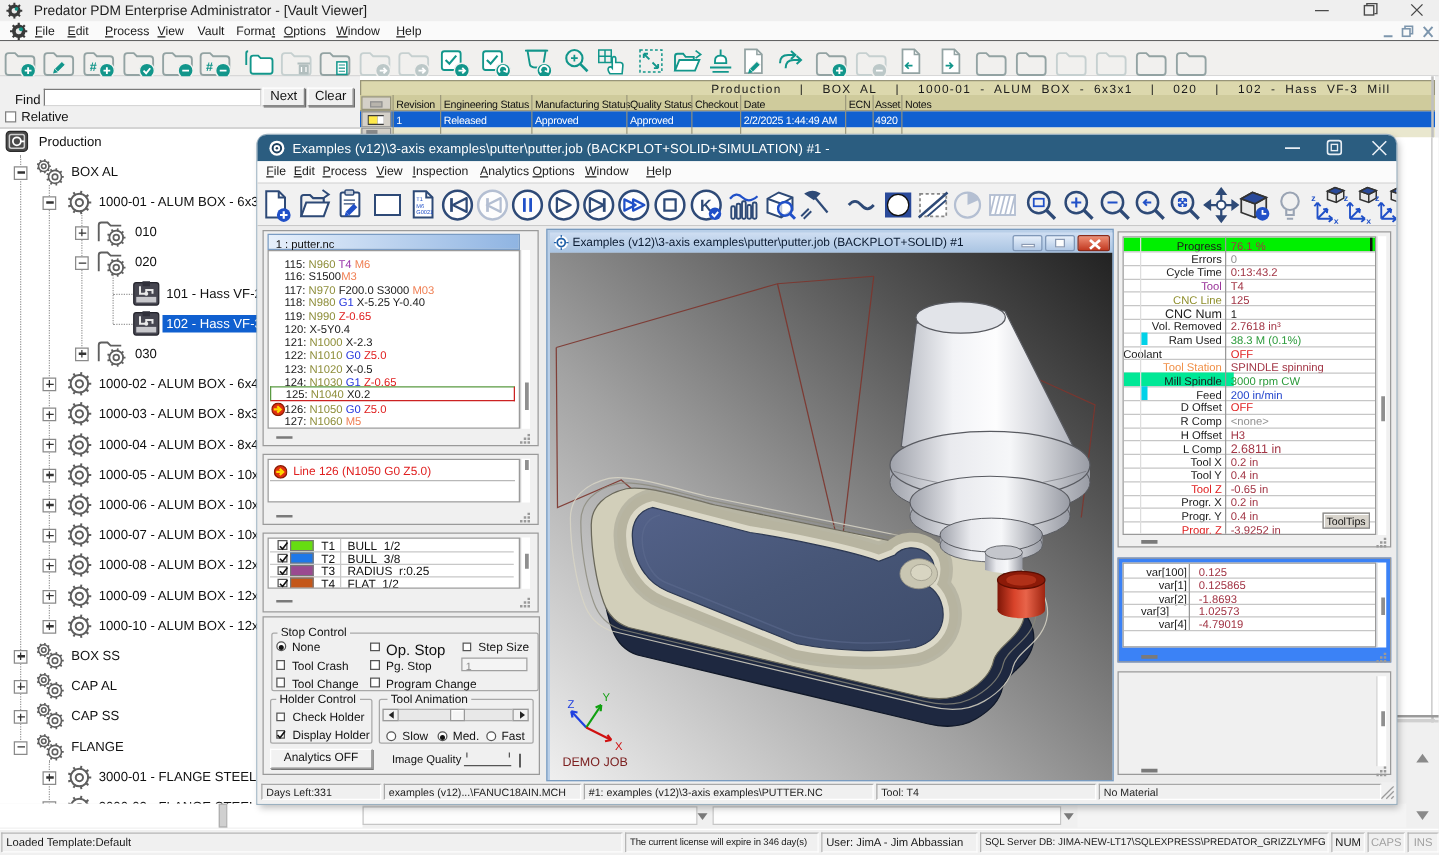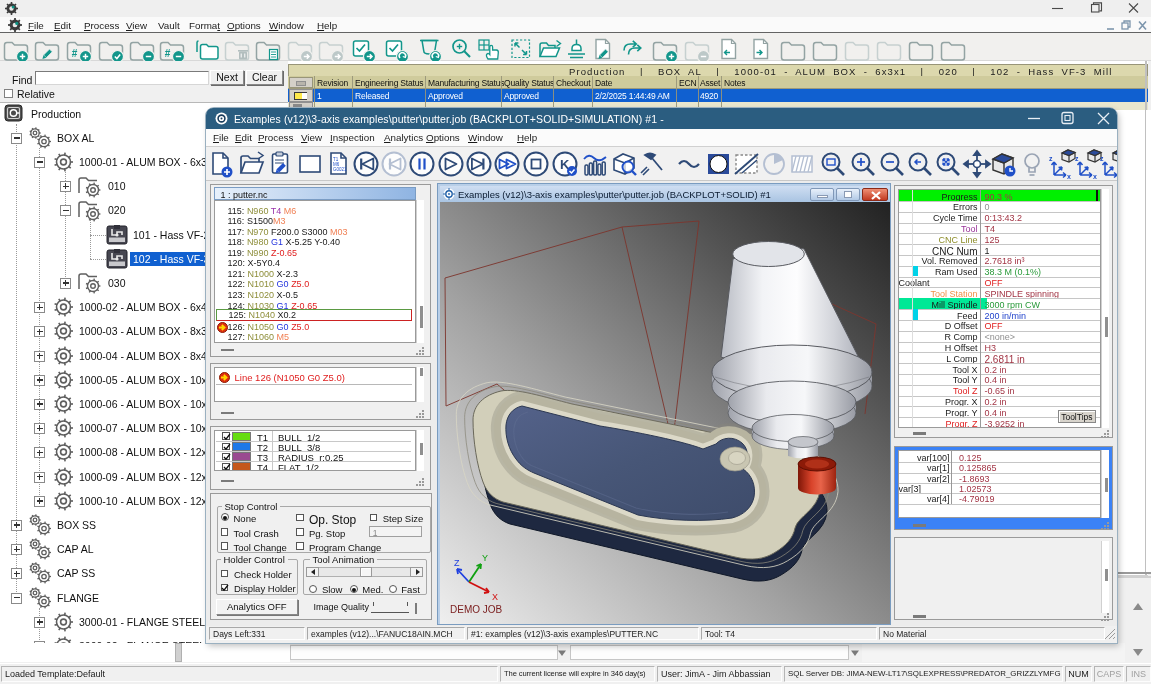--- a/index.html
+++ b/index.html
@@ -17,20 +17,21 @@
         <line x1="6.5" y1="10.5" x2="6.5" y2="13"></line>
         <line x1="0" y1="6.5" x2="2.5" y2="6.5"></line>
         <line x1="10.5" y1="6.5" x2="13" y2="6.5"></line>
         <line x1="2" y1="2" x2="3.8" y2="3.8"></line>
         <line x1="9.2" y1="9.2" x2="11" y2="11"></line>
         <line x1="11" y1="2" x2="9.2" y2="3.8"></line>
         <line x1="3.8" y1="9.2" x2="2" y2="11"></line>
       </g>
       <circle cx="8.2" cy="5" r="1.5" fill="#0e9283"></circle>
     </svg>
+  <span class="abs" style="left:27px;top:3px;font-size:11px;color:#1d1d1d">Predator PDM Enterprise Administrator - [Vault Viewer]</span>
   <svg class="abs" style="left:1048px;top:0" width="95" height="17" viewBox="0 0 95 17" fill="none" stroke="#4a4a4a" stroke-width="1.1">
       <line x1="4" y1="8.5" x2="15" y2="8.5"></line>
       <rect x="43.5" y="4.5" width="7.5" height="7.5"></rect>
       <path d="M45.5 4.5 v-1.6 h8 v8 h-2"></path>
       <path d="M81 3.5 L90 12.5 M90 3.5 L81 12.5"></path>
     </svg>
 </div>
 
 <div class="abs" id="menubar" style="left:0;top:17px;width:1151px;height:16px;background:#fafafa;">
   <svg class="abs" style="left:8px;top:1px" width="14" height="14" viewBox="0 0 13 13">
@@ -1429,21 +1430,21 @@
           <text x="42" y="359" font-size="9" fill="#10a010" font-family="Liberation Sans">Y</text>
           <text x="52" y="398" font-size="9" fill="#d01010" font-family="Liberation Sans">X</text>
           <text x="10" y="411" font-size="10" fill="#7c2020" font-family="Liberation Sans">DEMO JOB</text>
         </svg>
       </div>
       <div class="abs" style="left:687.5px;top:4px;width:219.5px;height:253px;background:#f0f0f0;border:1px solid #9a9a9a">
         <div class="abs" style="left:3px;top:3px;width:203px;height:239px;background:#fff;border:1px solid #9a9a9a;overflow:hidden">
           <div class="abs" style="left:0;top:0.0px;width:203px;height:10.8px;background:#00f000"></div>
           <div class="abs" style="left:197px;top:0.0px;width:2px;height:10.8px;background:#111"></div>
           <div class="abs" style="left:0;top:1.5px;width:79px;text-align:right;font-size:9px;color:#1a1a1a;white-space:nowrap">Progress</div>
-          <div class="abs" style="left:86px;top:1.5px;font-size:9px;color:#a23545;white-space:nowrap">90.3 %</div>
+          <div class="abs" style="left:86px;top:1.5px;font-size:9px;color:#a23545;white-space:nowrap">76.1 %</div>
           <div class="abs" style="left:0;top:10.8px;width:203px;height:1px;background:#c6c6c6"></div>
           <div class="abs" style="left:0;top:12.3px;width:79px;text-align:right;font-size:9px;color:#1a1a1a;white-space:nowrap">Errors</div>
           <div class="abs" style="left:86px;top:12.3px;font-size:9px;color:#909090;white-space:nowrap">0</div>
           <div class="abs" style="left:0;top:21.6px;width:203px;height:1px;background:#c6c6c6"></div>
           <div class="abs" style="left:0;top:23.1px;width:79px;text-align:right;font-size:9px;color:#1a1a1a;white-space:nowrap">Cycle Time</div>
           <div class="abs" style="left:86px;top:23.1px;font-size:9px;color:#a23545;white-space:nowrap">0:13:43.2</div>
           <div class="abs" style="left:0;top:32.5px;width:203px;height:1px;background:#c6c6c6"></div>
           <div class="abs" style="left:0;top:34.0px;width:79px;text-align:right;font-size:9px;color:#993399;white-space:nowrap">Tool</div>
           <div class="abs" style="left:86px;top:34.0px;font-size:9px;color:#a23545;white-space:nowrap">T4</div>
           <div class="abs" style="left:0;top:43.3px;width:203px;height:1px;background:#c6c6c6"></div>
@@ -1526,21 +1527,21 @@
         <div class="abs" style="left:3px;top:3px;width:203px;height:68px;background:#fff;border:1px solid #9a9a9a;overflow:hidden">
           <div class="abs" style="left:0;top:2.0px;width:51px;text-align:right;font-size:9px;color:#1a1a1a">var[100]</div>
           <div class="abs" style="left:60.5px;top:2.0px;font-size:9px;color:#a23545">0.125</div>
           <div class="abs" style="left:0;top:11.3px;width:203px;height:1px;background:#c6c6c6"></div>
           <div class="abs" style="left:0;top:12.3px;width:51px;text-align:right;font-size:9px;color:#1a1a1a">var[1]</div>
           <div class="abs" style="left:60.5px;top:12.3px;font-size:9px;color:#a23545">0.125865</div>
           <div class="abs" style="left:0;top:21.6px;width:203px;height:1px;background:#c6c6c6"></div>
           <div class="abs" style="left:0;top:22.6px;width:51px;text-align:right;font-size:9px;color:#1a1a1a">var[2]</div>
           <div class="abs" style="left:60.5px;top:22.6px;font-size:9px;color:#a23545">-1.8693</div>
           <div class="abs" style="left:0;top:31.9px;width:203px;height:1px;background:#c6c6c6"></div>
-          <div class="abs" style="left:0;top:32.9px;width:51px;text-align:left;font-size:9px;color:#1a1a1a">var[3]</div>
+          <div class="abs" style="left:0;top:32.9px;width:51px;text-align:center;font-size:9px;color:#1a1a1a">var[3]</div>
           <div class="abs" style="left:60.5px;top:32.9px;font-size:9px;color:#a23545">1.02573</div>
           <div class="abs" style="left:0;top:42.2px;width:203px;height:1px;background:#c6c6c6"></div>
           <div class="abs" style="left:0;top:43.2px;width:51px;text-align:right;font-size:9px;color:#1a1a1a">var[4]</div>
           <div class="abs" style="left:60.5px;top:43.2px;font-size:9px;color:#a23545">-4.79019</div>
           <div class="abs" style="left:0;top:52.5px;width:203px;height:1px;background:#c6c6c6"></div>
           <div class="abs" style="left:52.8px;top:0;width:1px;height:53px;background:#999"></div>
         </div>
         <div class="abs" style="left:206.5px;top:3px;width:8px;height:68px;background:#fff;border-left:1px solid #d0d0d0">
           <div class="abs" style="left:2.5px;top:28px;width:3px;height:14px;background:#8f8f8f"></div>
         </div>

